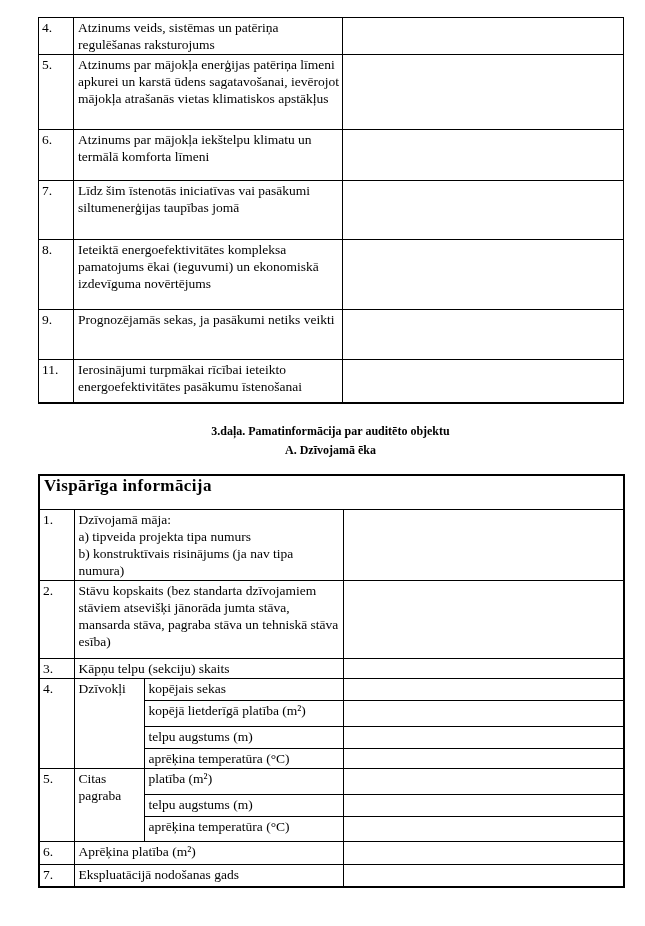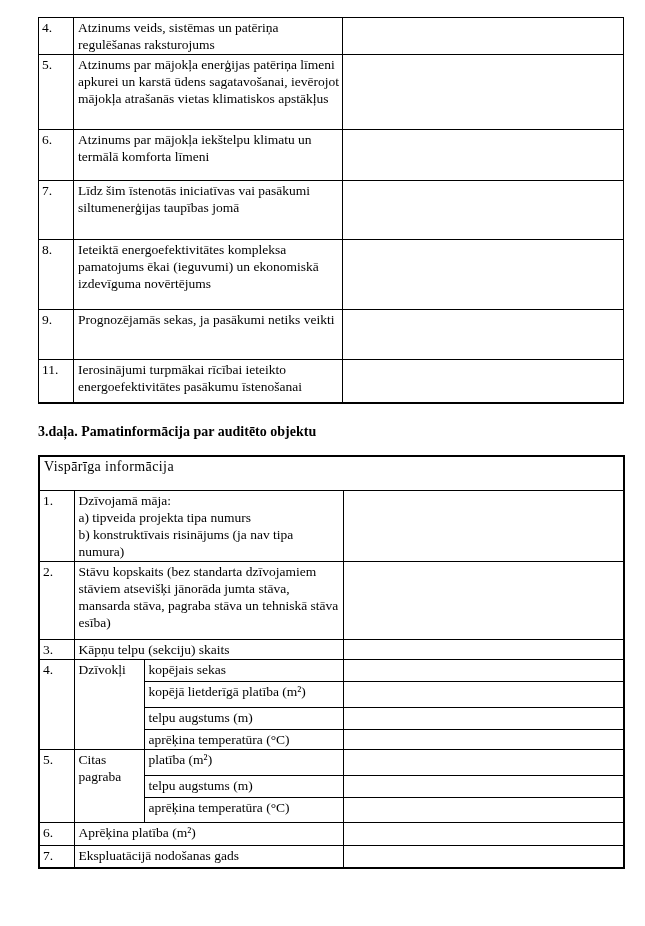--- a/index.html
+++ b/index.html
@@ -29,31 +29,31 @@
     font-size: 13.5px;
     line-height: 17px;
     padding: 1px 3px 1px 4px;
     white-space: pre-line;
     overflow: hidden;
   }
   table.t1 { border-bottom: 2px solid #000; }
   table.t2 { border: 2px solid #000; }
   td.num { padding-left: 3px; }
   td.title-cell {
-    font-weight: normal;
-    font-size: 14px;
+    font-weight: bold;
+    font-size: 17px;
     letter-spacing: 0.4px;
   }
   .heading {
     width: 585px;
     margin-top: 18px;
     margin-bottom: 14px;
-    text-align: left;
+    text-align: center;
     font-weight: bold;
-    font-size: 14px;
+    font-size: 12px;
     line-height: 19px;
   }
 </style>
 </head>
 <body>
 
 <div class="page">
 
   <table class="t1">
     <colgroup>
@@ -95,20 +95,21 @@
       <tr style="height:43px">
         <td class="num">11.</td>
         <td class="lbl">Ierosinājumi turpmākai rīcībai ieteikto energoefektivitātes pasākumu īstenošanai</td>
         <td class="val"></td>
       </tr>
     </tbody>
   </table>
 
   <div class="heading">
     <div>3.daļa. Pamatinformācija par auditēto objektu</div>
+    <div>A. Dzīvojamā ēka</div>
   </div>
 
   <table class="t2">
     <colgroup>
       <col style="width:35px">
         <col style="width:70px">
         <col style="width:199px">
         <col style="width:281px">
     </colgroup>
     <tbody>

